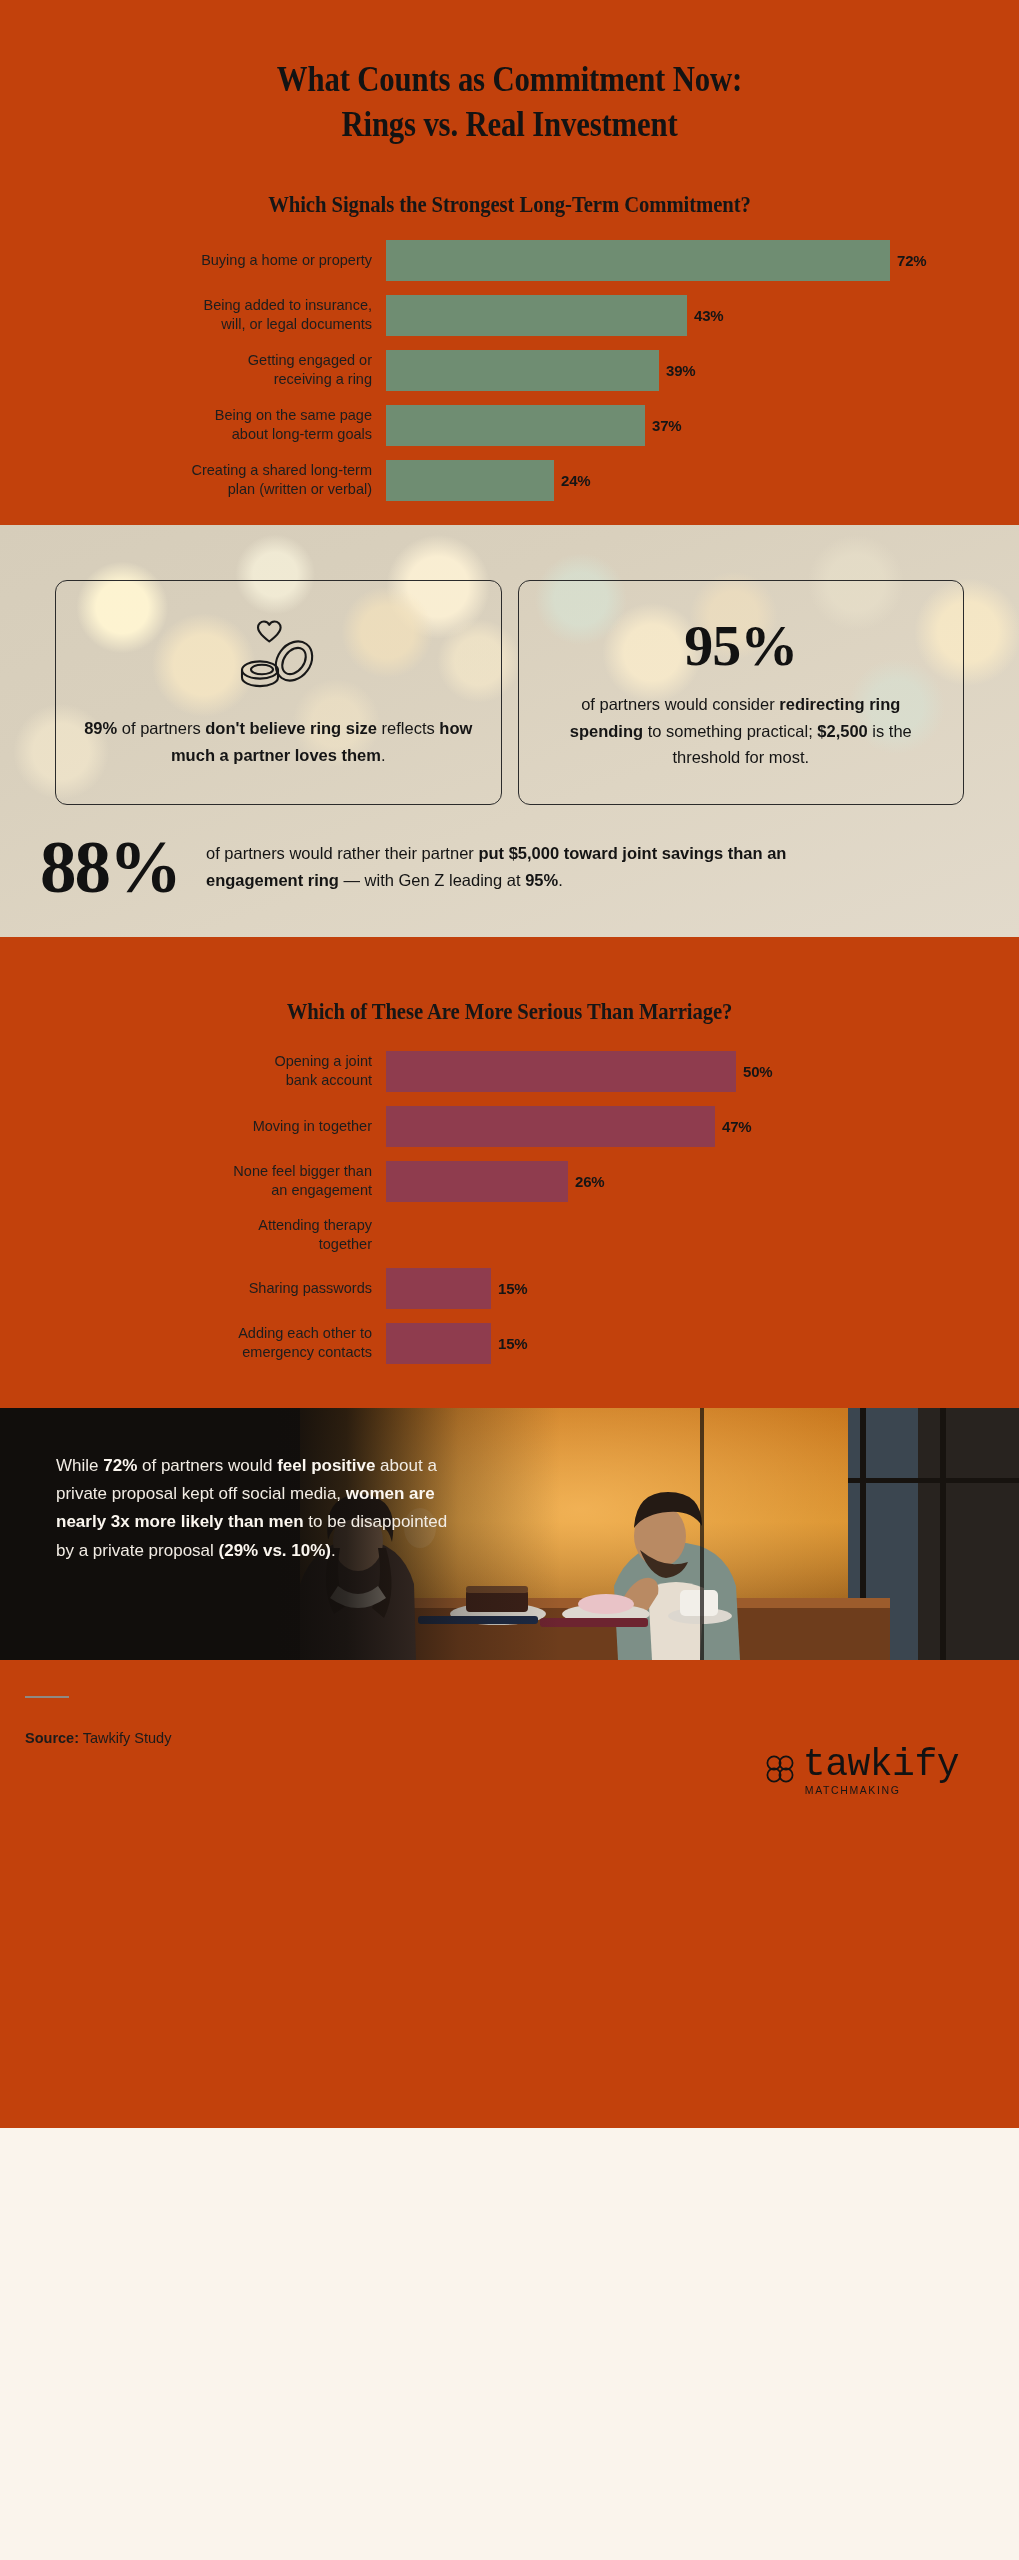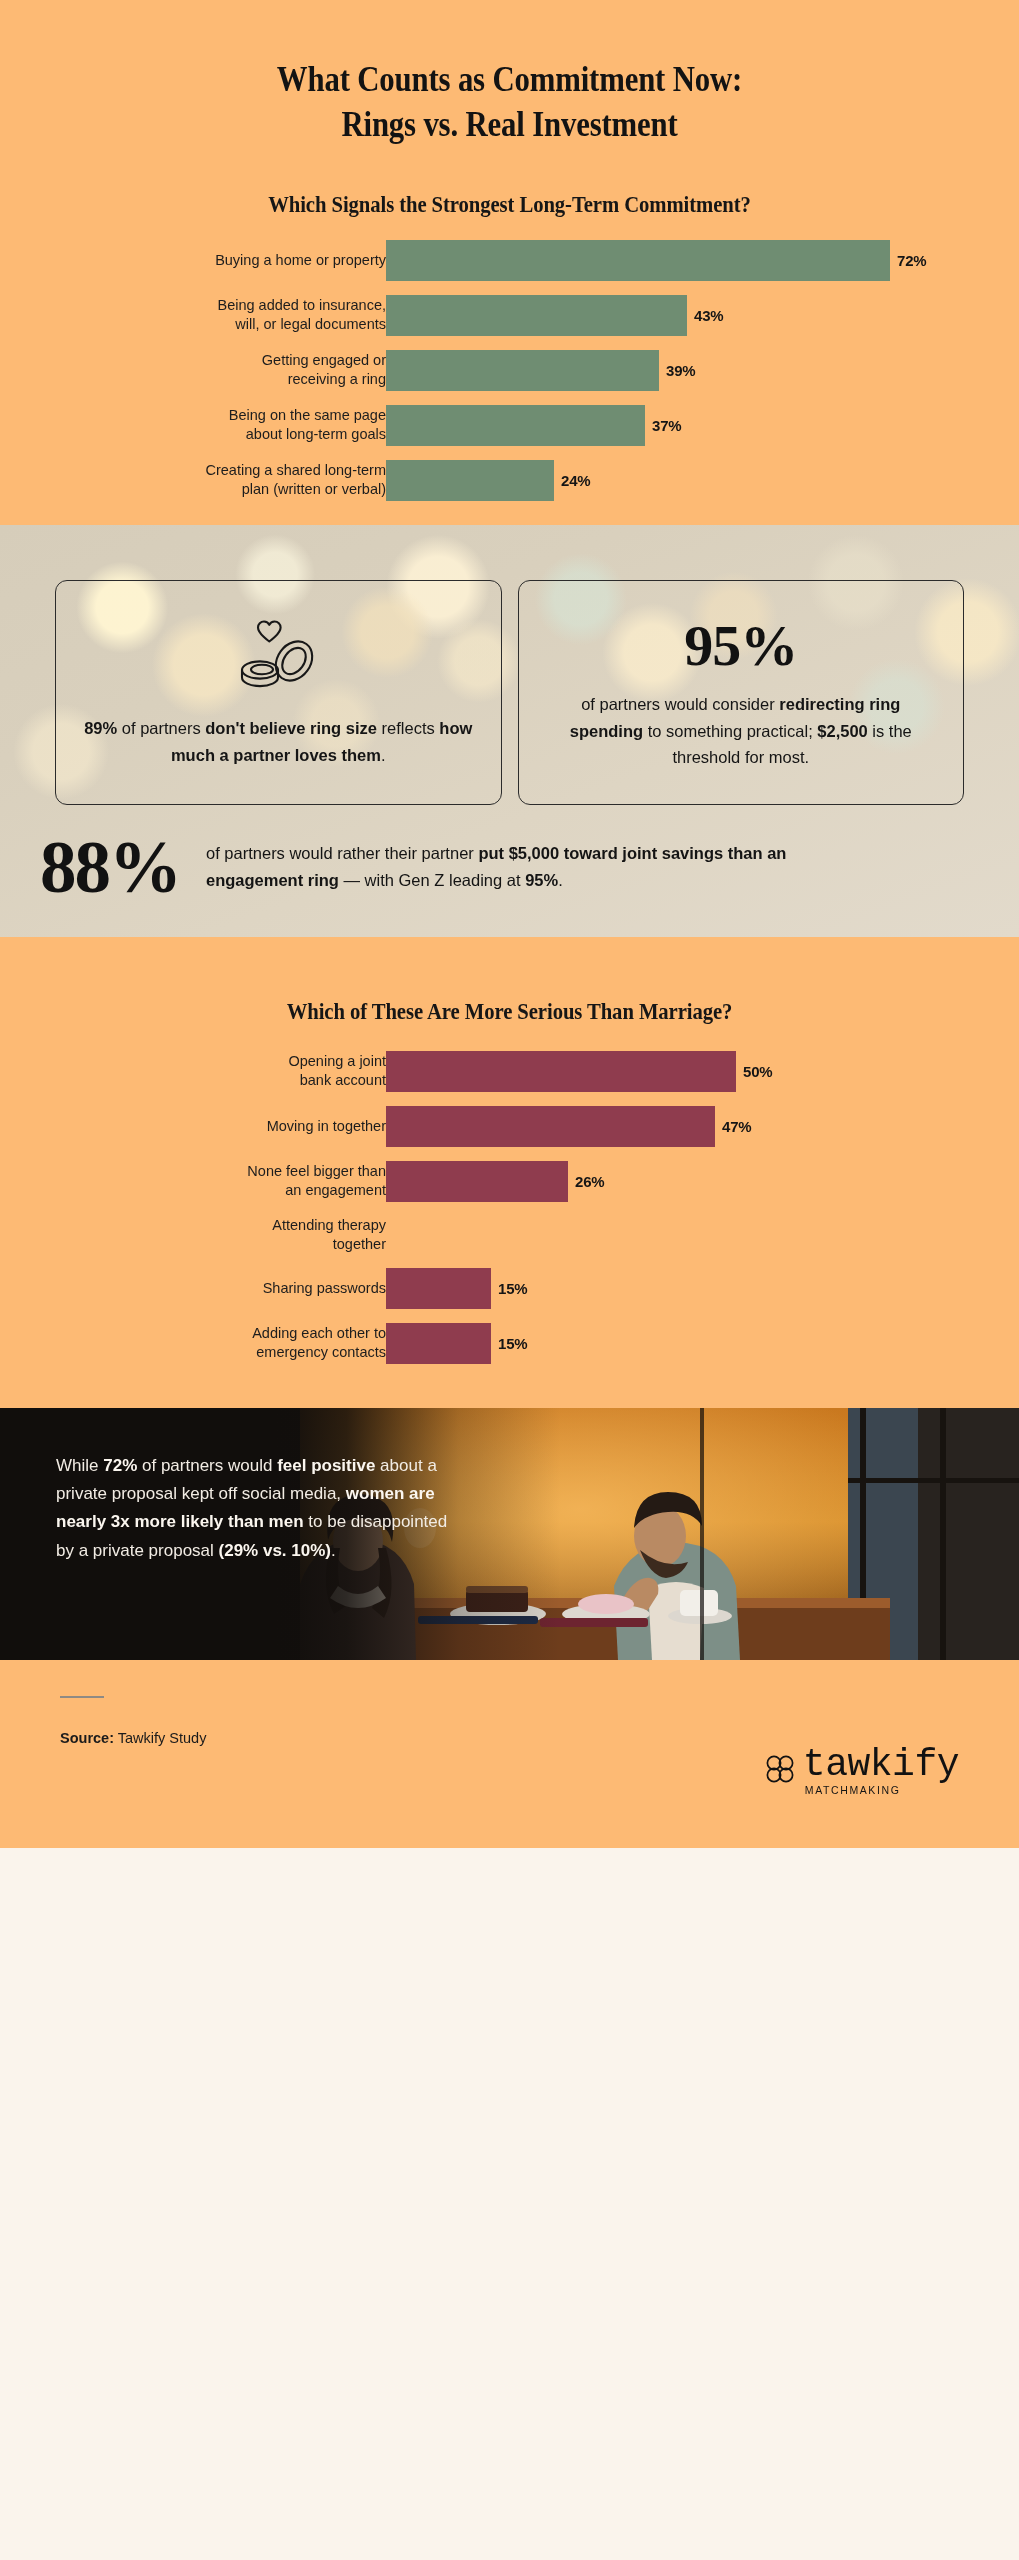--- a/index.html
+++ b/index.html
@@ -4,22 +4,22 @@
 <style>
   * { box-sizing: border-box; margin: 0; padding: 0; }
   html, body {
     width: 1019px;
     background: #faf4ec;
     font-family: "Liberation Sans", sans-serif;
   }
   .page {
     position: relative;
     width: 1019px;
-    height: 1848px;
-    background: #fdba74;
+    height: 2128px;
+    background: #c2410c;
     overflow: hidden;
   }
 
   
   .header {
     padding-top: 58px;
     text-align: center;
   }
   .header h1 {
     font-family: "Liberation Serif", serif;
@@ -45,20 +45,21 @@
 
   
   .chart { margin-top: 22px; }
   .bar-row {
     display: flex;
     align-items: center;
     margin-bottom: 14px;
   }
   .bar-label {
     width: 386px;
+    padding-right: 14px;
     text-align: right;
     font-size: 14.5px;
     line-height: 1.32;
     color: #1d1d1d;
     white-space: pre-line;
   }
   .bar-wrap {
     display: flex;
     align-items: center;
     flex: 1;
@@ -188,21 +189,21 @@
     line-height: 1.66;
     color: #f2ece4;
     z-index: 3;
   }
   .photo-text b { font-weight: bold; color: #fbf6ef; }
 
   
   .footer {
     position: relative;
     height: 252px;
-    padding: 0 60px;
+    padding: 0 25px;
   }
   .footer-rule {
     width: 44px;
     height: 2px;
     background: #8e8a84;
     margin-top: 36px;
   }
   .source {
     margin-top: 32px;
     font-size: 14.5px;

